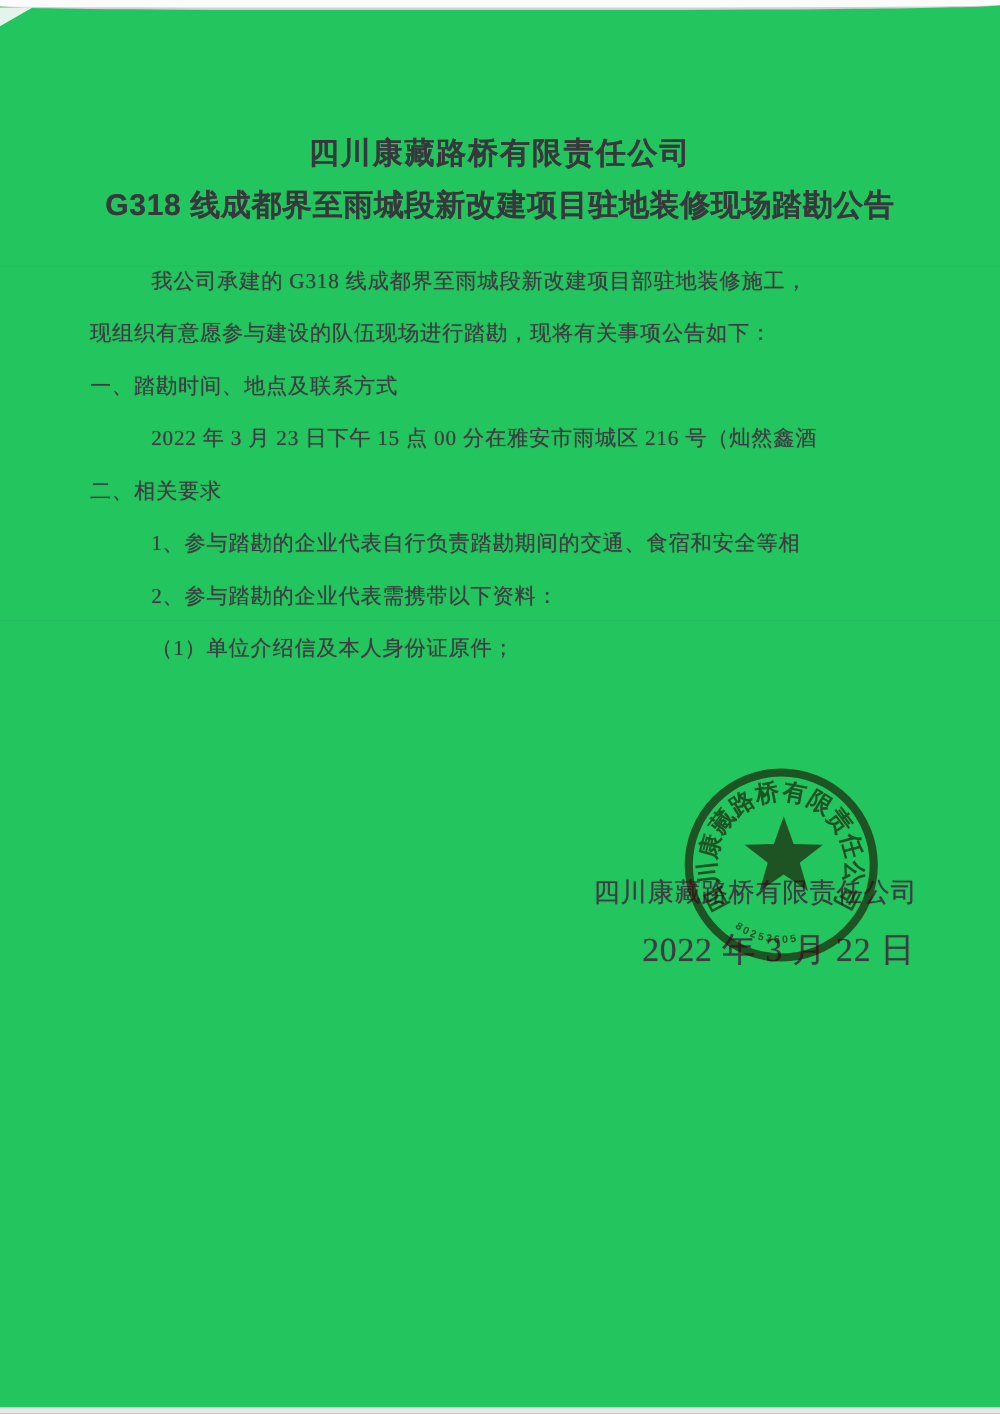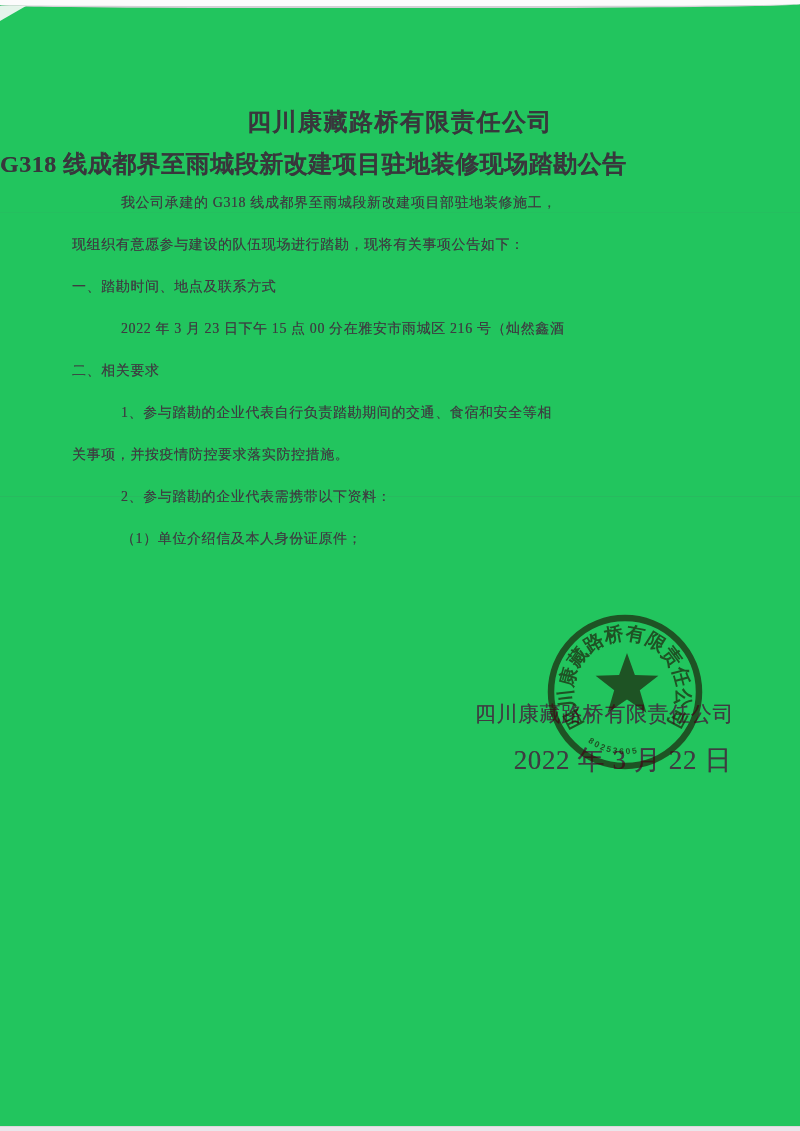--- a/index.html
+++ b/index.html
@@ -40,30 +40,31 @@
   .doc-title {
     position: absolute; top: 106px; left: 0; width: 100%;
     text-align: center;
     font-family: "Liberation Sans", "DejaVu Sans", sans-serif;
     font-weight: bold; font-size: 24px; letter-spacing: 1.5px;
     color: #38373c; margin: 0;
     text-shadow: 0 0 0.5px rgba(56,55,60,0.7);
   }
   .doc-subtitle {
     position: absolute; top: 148px; left: 0; width: 100%;
-    font-family: Liberation Serif, serif;
+    text-align: center;
+    font-family: Liberation Sans, sans-serif;
     font-weight: bold; font-size: 24px; letter-spacing: 0.5px;
     color: #38373c; margin: 0;
     text-shadow: 0 0 0.5px rgba(56,55,60,0.7);
   }
 
   
   .body-text {
-    position: absolute; top: 182px; left: 72px; width: 668px;
-    font-size: 14px; letter-spacing: 0.6px;
+    position: absolute; top: 204px; left: 72px; width: 668px;
+    font-size: 17px; letter-spacing: 0.6px;
     text-shadow: 0 0 0.6px rgba(62,60,65,0.65);
   }
   .bline { height: 42px; line-height: 42px; white-space: nowrap; }
   .bline.indent { text-indent: 49px; }
 
   
   .sig-company {
     position: absolute; top: 700px; right: 66px;
     font-size: 21px; letter-spacing: 0.6px;
     text-shadow: 0 0 0.6px rgba(62,60,65,0.65);
@@ -102,21 +103,20 @@
 
   <h2 class="doc-subtitle">G318 线成都界至雨城段新改建项目驻地装修现场踏勘公告</h2>
 
   <div class="body-text">
     <div class="bline indent">我公司承建的 G318 线成都界至雨城段新改建项目部驻地装修施工，</div>
     <div class="bline">现组织有意愿参与建设的队伍现场进行踏勘，现将有关事项公告如下：</div>
     <div class="bline">一、踏勘时间、地点及联系方式</div>
     <div class="bline indent">2022 年 3 月 23 日下午 15 点 00 分在雅安市雨城区 216 号（灿然鑫酒</div>
     <div class="bline">二、相关要求</div>
     <div class="bline indent">1、参与踏勘的企业代表自行负责踏勘期间的交通、食宿和安全等相</div>
-    <div class="bline">关事项，并按疫情防控要求落实防控措施。</div>
     <div class="bline indent">2、参与踏勘的企业代表需携带以下资料：</div>
     <div class="bline indent">（1）单位介绍信及本人身份证原件；</div>
   </div>
 
   <div class="sig-company">四川康藏路桥有限责任公司</div>
 
   <div class="sig-date">2022 年 3 月 22 日</div>
 
   <svg class="stamp" viewBox="0 0 170 170" width="170" height="170" xmlns="http://www.w3.org/2000/svg">
     <defs>

